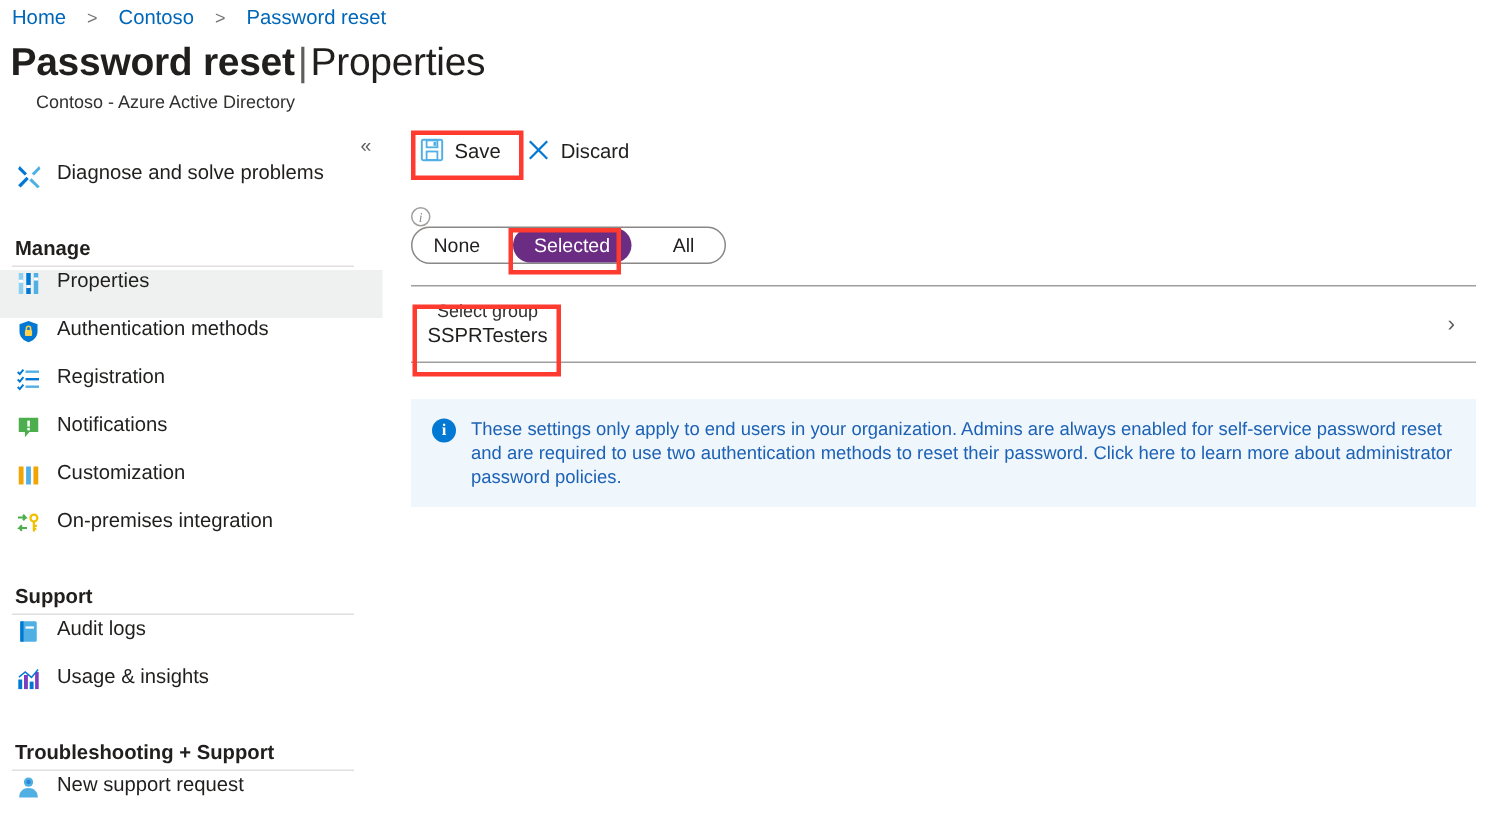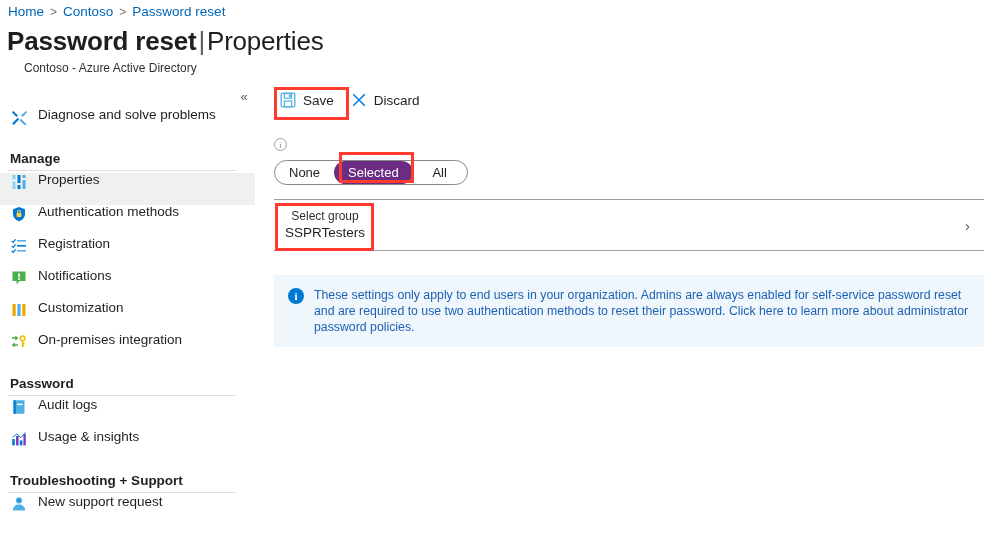--- a/index.html
+++ b/index.html
@@ -18,21 +18,21 @@
 
   
   .breadcrumb {
     position: absolute;
     left: 8px;
     top: 4px;
     font-size: 13.5px;
     color: #0067b8;
     display: flex;
     align-items: center;
-    gap: 6px;
+    gap: 14px;
     white-space: nowrap;
   }
   .crumb {
     color: #0067b8;
     cursor: pointer;
   }
   .crumb-sep {
     color: #767676;
     font-size: 12px;
     cursor: default;
@@ -117,21 +117,21 @@
     align-items: center;
     justify-content: center;
   }
   .nav-label { line-height: 1; }
 
   .nav-group-title {
     font-size: 13.5px;
     font-weight: 600;
     color: #201f1e;
     padding-left: 10px;
-    margin-top: 11px;
+    margin-top: 18px;
     margin-bottom: 4px;
   }
   .nav-divider {
     height: 1px;
     background: #e1dfdd;
     width: 228px;
     margin-left: 8px;
     margin-bottom: 2px;
   }
 
@@ -195,29 +195,29 @@
     line-height: 12px;
     text-align: center;
     font-style: italic;
     font-family: "Liberation Serif", serif;
     cursor: pointer;
     box-sizing: border-box;
   }
 
   
   .pill-group {
-    margin-top: 9px;
     display: inline-flex;
     align-items: center;
     border: 1px solid #8a8886;
     border-radius: 14px;
     height: 25px;
     box-sizing: border-box;
     background: #ffffff;
     padding: 0;
+    gap: 8px;
   }
   .pill {
     height: 23px;
     min-width: 54px;
     padding: 0 14px;
     display: flex;
     align-items: center;
     justify-content: center;
     font-size: 13px;
     color: #201f1e;
@@ -410,21 +410,21 @@
       <svg width="16" height="16" viewBox="0 0 16 16">
         <path d="M1 4 H6 L4.4 2.2 M6 4 L4.4 5.8" fill="none" stroke="#4cae4c" stroke-width="1.4"></path>
         <path d="M7 11 H2 L3.6 9.2 M2 11 L3.6 12.8" fill="none" stroke="#4cae4c" stroke-width="1.4"></path>
         <circle cx="11.6" cy="4.4" r="2.3" fill="none" stroke="#f0c000" stroke-width="1.5"></circle>
         <path d="M11.6 6.6 V13.4 M11.6 9.6 H13.6 M11.6 11.6 H13.2" fill="none" stroke="#f0c000" stroke-width="1.5"></path>
       </svg>
     </span>
     <span class="nav-label">On-premises integration</span>
   </div>
 
-  <div class="nav-group-title">Password</div>
+  <div class="nav-group-title">Support</div>
   <div class="nav-divider"></div>
 
   <div class="nav-row">
     <span class="nav-icon">
       <svg width="16" height="16" viewBox="0 0 16 16">
         <rect x="2.5" y="1.2" width="11" height="13.6" rx="1" fill="#50b0e3"></rect>
         <rect x="2.5" y="1.2" width="2.2" height="13.6" fill="#0078d4"></rect>
         <rect x="6" y="4.6" width="5.6" height="1.5" fill="#ffffff"></rect>
       </svg>
     </span>

